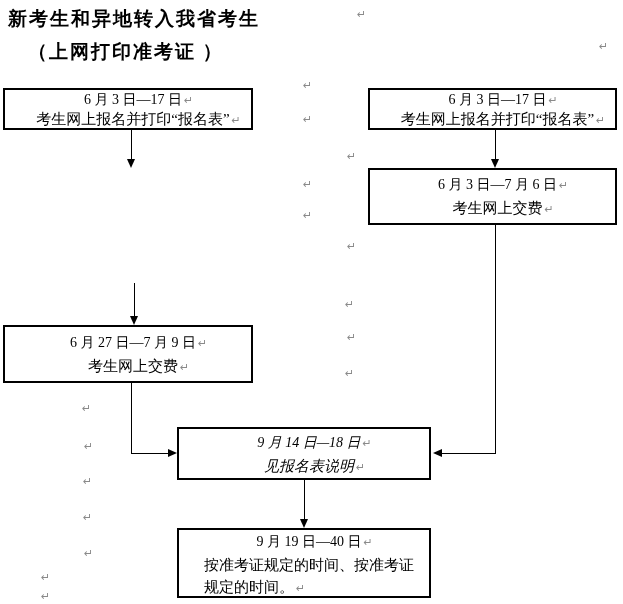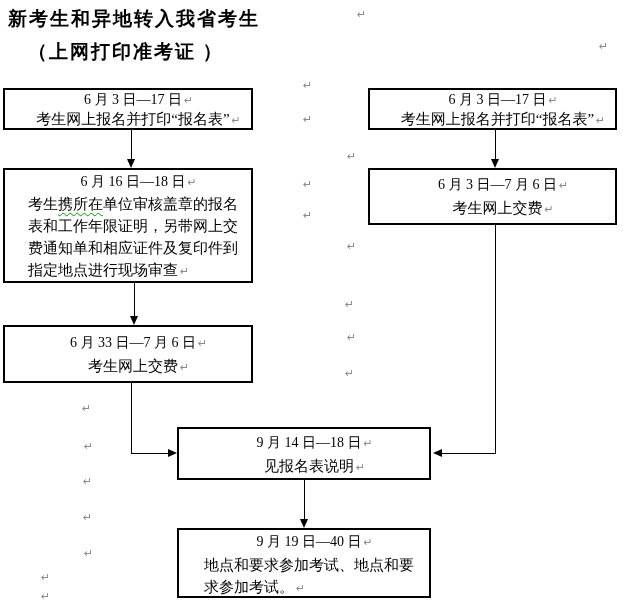--- a/index.html
+++ b/index.html
@@ -33,48 +33,44 @@
 <div class="canvas">
 
   <div class="title" style="left:8px;top:6px;">新考生和异地转入我省考生</div>
   <div class="title" style="left:28px;top:39px;">（上网打印准考证 ）</div>
 
   <div class="box" style="left:3px;top:88px;width:250px;height:42px;padding-top:0;">
     <div class="dline" style="line-height:19px;"><span>6 月 3 日—17 日</span><span class="rm">↵</span></div>
     <div class="bline" style="line-height:19px;"><span>考生网上报名并打印“报名表”</span><span class="rm">↵</span></div>
   </div>
 
-  <div class="box" style="left:3px;top:168px;width:250px;height:115px;padding-top:2px;">
-    <div class="dline" style="line-height:20px;"><span>6 月 16 日—18 日</span><span class="rm">↵</span></div>
-    <div class="bodytext"><span>考生</span><span class="squiggle">携所在</span><span>单位审核盖章的报名表和工作年限证明，另带网上交费通知单和相应证件及复印件到指定地点进行现场审查</span><span class="rm">↵</span></div>
-  </div>
 
   <div class="box" style="left:3px;top:325px;width:250px;height:58px;padding-top:5px;">
-    <div class="dline"><span>6 月 33 日—7 月 6 日</span><span class="rm">↵</span></div>
+    <div class="dline"><span>6 月 27 日—7 月 9 日</span><span class="rm">↵</span></div>
     <div class="bline"><span>考生网上交费</span><span class="rm">↵</span></div>
   </div>
 
   <div class="box" style="left:368px;top:88px;width:249px;height:42px;padding-top:0;">
     <div class="dline" style="line-height:19px;"><span>6 月 3 日—17 日</span><span class="rm">↵</span></div>
     <div class="bline" style="line-height:19px;"><span>考生网上报名并打印“报名表”</span><span class="rm">↵</span></div>
   </div>
 
   <div class="box" style="left:368px;top:168px;width:249px;height:57px;padding-top:4px;">
     <div class="dline"><span>6 月 3 日—7 月 6 日</span><span class="rm">↵</span></div>
     <div class="bline"><span>考生网上交费</span><span class="rm">↵</span></div>
   </div>
 
-  <div class="box" style="left:177px;top:427px;width:254px;height:53px;padding-top:3px;">
+  <div class="box" style="left:177px;top:427px;width:254px;height:53px;padding-top:3px;font-style:italic;">
     <div class="dline"><span>9 月 14 日—18 日</span><span class="rm">↵</span></div>
     <div class="bline"><span>见报名表说明</span><span class="rm">↵</span></div>
   </div>
 
   <div class="box" style="left:177px;top:528px;width:254px;height:70px;padding-top:1px;">
     <div class="dline"><span>9 月 19 日—40 日</span><span class="rm">↵</span></div>
-    <div class="bodytext" style="padding:0 4px;"><span>地点和要求参加考试、地点和要求参加考试。</span><span class="rm">↵</span></div>
+    <div class="bodytext" style="padding:0 4px;"><span>按准考证规定的时间、按准考证规定的时间。</span><span class="rm">↵</span></div>
   </div>
 
   <div>
     <div class="vline" style="left:131px;top:130px;height:30px;"></div>
     <div class="ah-down" style="left:127px;top:159px;"></div>
   </div>
 
   <div>
     <div class="vline" style="left:134px;top:283px;height:34px;"></div>
     <div class="ah-down" style="left:130px;top:316px;"></div>

